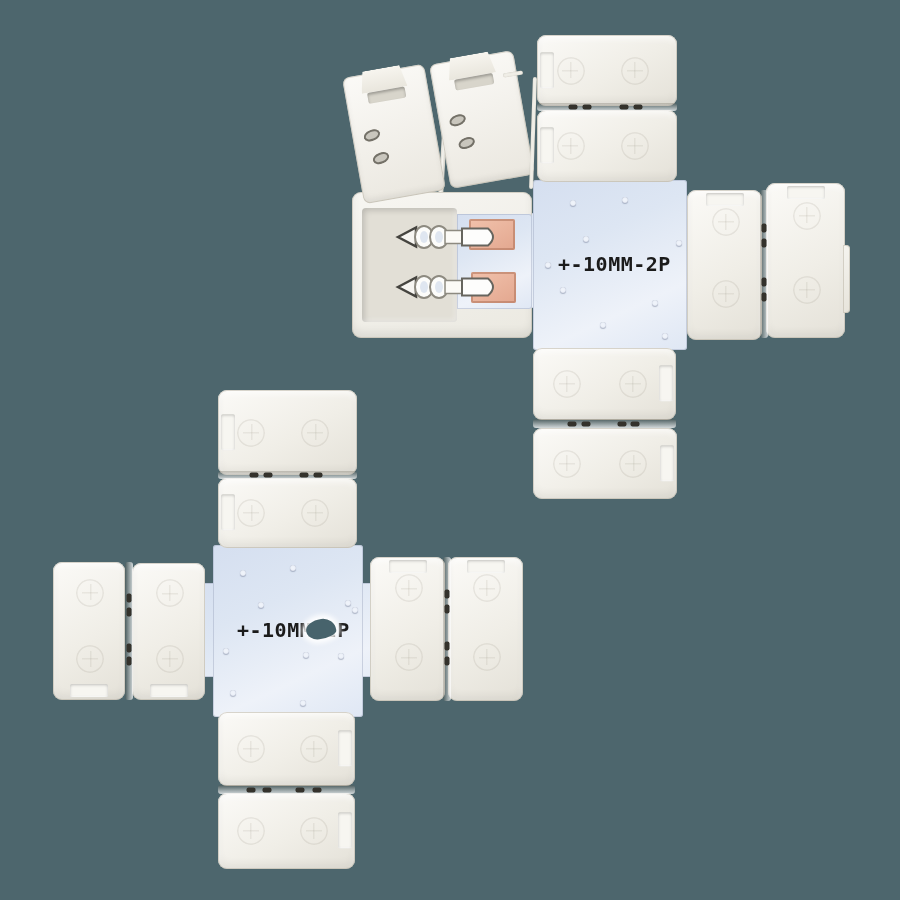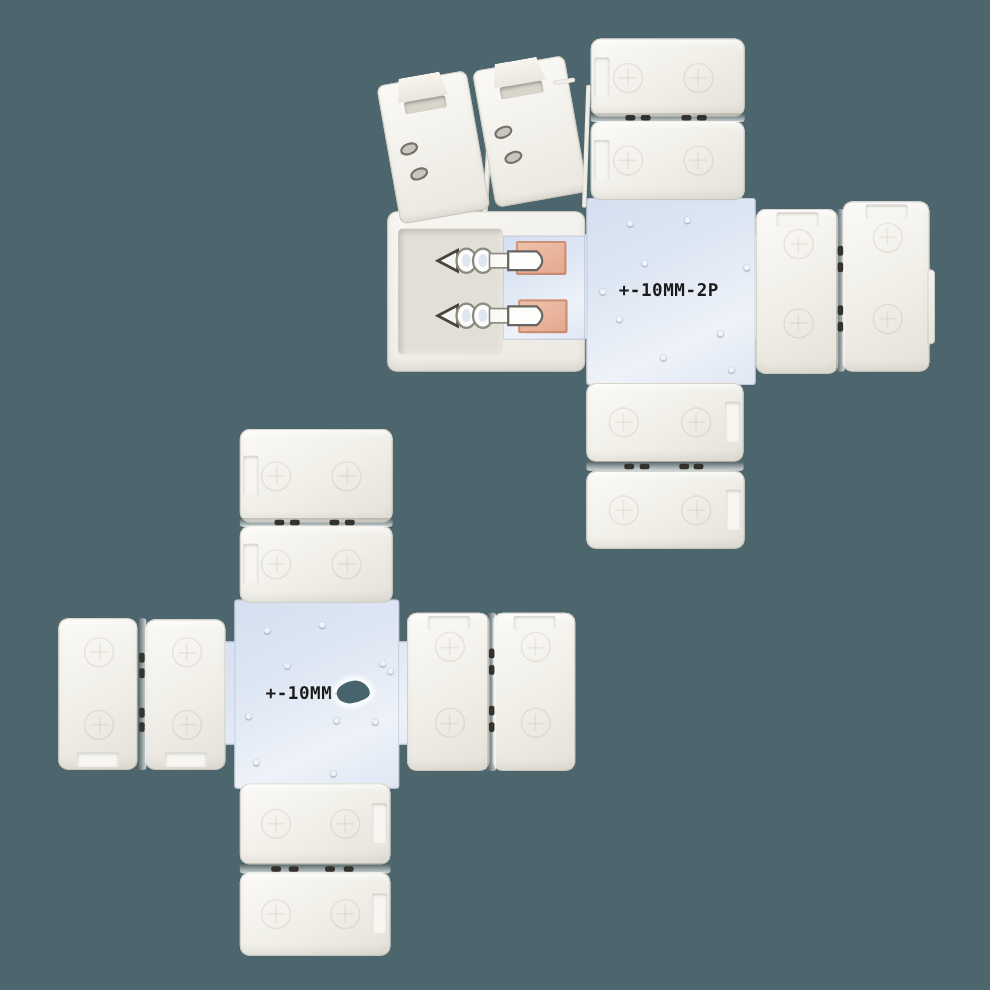--- a/index.html
+++ b/index.html
@@ -34,21 +34,21 @@
   .notch-left{left:3px;top:50%;transform:translateY(-52%);width:14px;height:36px;}
   .notch-right{right:3px;top:50%;transform:translateY(-52%);width:14px;height:36px;}
   .notch-top{top:3px;left:50%;transform:translateX(-50%);width:38px;height:13px;}
   .notch-bottom{bottom:3px;left:50%;transform:translateX(-50%);width:38px;height:13px;}
   .seam{position:absolute;border-radius:3px;}
   .seam-h{background:linear-gradient(180deg,rgba(70,65,50,.25),rgba(255,255,255,.75));}
   .seam-v{background:linear-gradient(90deg,rgba(70,65,50,.25),rgba(255,255,255,.75));}
   .dot{position:absolute;background:var(--seam-dot);border-radius:2px;}
   .seam-h .dot{top:50%;transform:translate(-50%,-50%);width:9px;height:5px;}
   .seam-v .dot{left:50%;transform:translate(-50%,-50%);width:5px;height:9px;}
-  .pcb-label{position:absolute;font-weight:bold;font-size:16px;letter-spacing:.5px;
+  .pcb-label{position:absolute;font-weight:bold;font-size:20px;letter-spacing:.5px;
              color:var(--label);text-align:center;white-space:nowrap;line-height:16px;}
   .plus-mark{position:absolute;font-weight:bold;font-size:18px;color:var(--label);line-height:18px;}
   .pad{position:absolute;background:linear-gradient(150deg,#f1c2ac,#e3a78f);
        box-shadow:inset 0 0 0 2px var(--copper-edge);border-radius:2px;}
   .lid{position:absolute;background:linear-gradient(168deg,var(--clip-hi),#eae7df);
        border-radius:7px;box-shadow:inset 0 0 0 1px var(--clip-edge), inset 0 -4px 6px rgba(0,0,0,.07);}
   .lid-tab{position:absolute;top:-3px;left:20%;width:56%;height:22px;
            background:linear-gradient(#f7f5ef,#e9e6dd);clip-path:polygon(10% 0,90% 0,100% 100%,0 100%);}
   .lid-slot{position:absolute;top:19px;left:26%;width:46%;height:11px;background:#d8d5cb;
             box-shadow:inset 0 2px 3px rgba(0,0,0,.28);border-radius:2px;}

